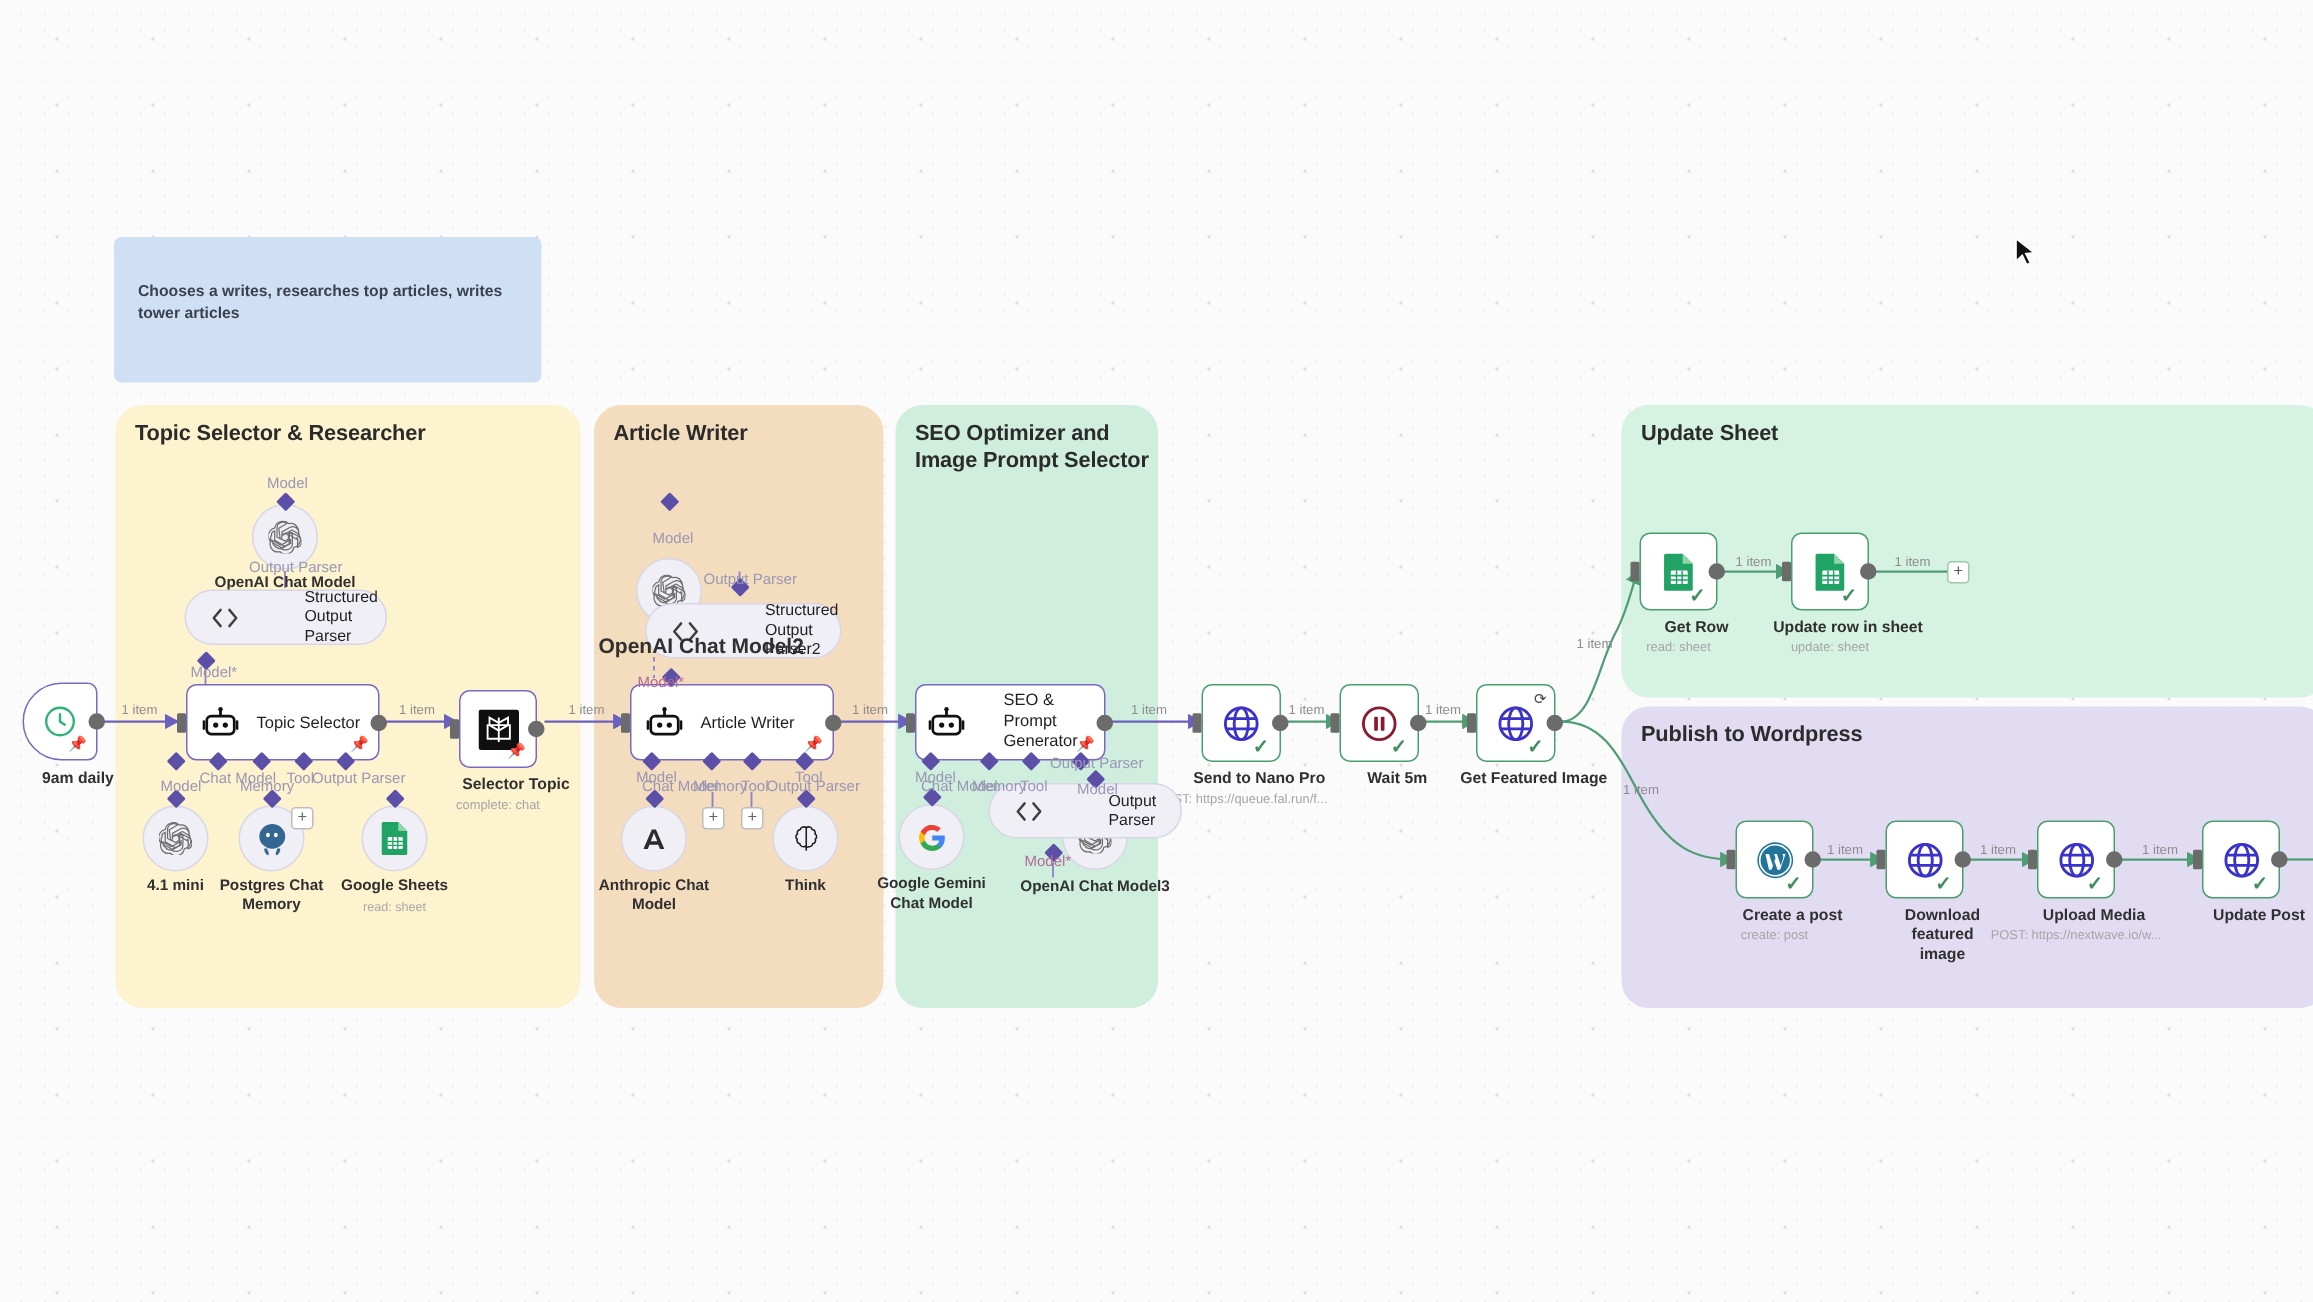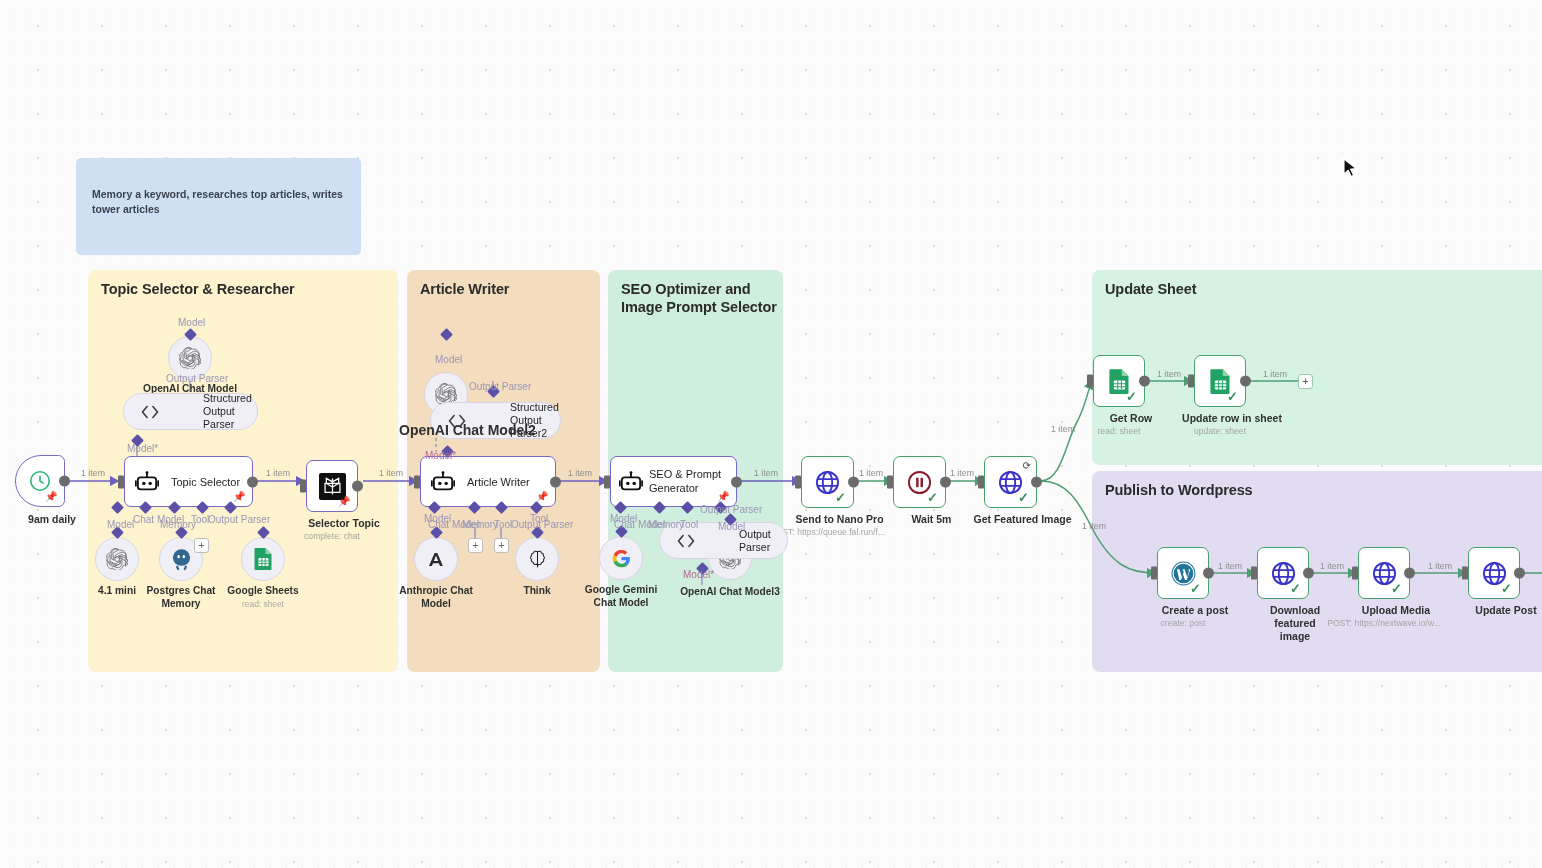--- a/index.html
+++ b/index.html
@@ -21,21 +21,21 @@
 
   
   .sticky{
     position:absolute; background:#cfe0f5; border-radius:5px;
     padding:18px 16px 14px 16px;
   }
   .sticky h1{ font-size:23px; font-weight:700; color:#2b2b2b; letter-spacing:-.2px; line-height:1.15;}
   .sticky p{ font-size:10.5px; font-weight:700; color:#3a4250; line-height:1.45; margin-top:11px; max-width:258px;}
 
   
-  .panel{ position:absolute; border-radius:8px; z-index:1;margin-left:11px;}
+  .panel{ position:absolute; border-radius:18px; z-index:1;}
   .panel .ptitle{
     position:absolute; left:13px; top:10px;
     font-size:14.5px; font-weight:700; color:#2b2b2b; line-height:1.25; letter-spacing:-.1px;
   }
 
   
   .node{ position:absolute; z-index:10; }
   .nbox{
     position:relative; background:#fff; border:1.3px solid #7a69c4;
     border-radius:7px; display:flex; align-items:center;
@@ -122,21 +122,21 @@
 Image Prompt Selector</div>
   </div>
   <div class="panel" style="left:1081px;top:270px;width:470px;height:195px;background:#d5f2e2;">
     <div class="ptitle">Update Sheet</div>
   </div>
   <div class="panel" style="left:1081px;top:471px;width:470px;height:201px;background:#e2dcf2;">
     <div class="ptitle">Publish to Wordpress</div>
   </div>
 
   <div class="sticky" style="left:76px;top:158px;width:285px;height:97px;">
-    <p>Memory a keyword, researches top articles, writes tower articles</p>
+    <p>Chooses a writes, researches top articles, writes tower articles</p>
   </div>
 
   <svg class="edges">
     <defs>
       <marker id="ar-p" markerWidth="7" markerHeight="7" refX="5.5" refY="3.5" orient="auto">
         <path d="M0,0 L6.5,3.5 L0,7 z" fill="#6b5fc0"></path>
       </marker>
       <marker id="ar-g" markerWidth="7" markerHeight="7" refX="5.5" refY="3.5" orient="auto">
         <path d="M0,0 L6.5,3.5 L0,7 z" fill="#4f9e73"></path>
       </marker>
@@ -258,21 +258,21 @@
           </svg>
       </span>
       <span class="nname">Article Writer</span>
       <span class="pin">📌</span>
       <span class="port-in"></span>
       <span class="port-out"></span>
     </div>
   </div>
 
   <div class="node" style="left:610px;top:456px;">
-    <div class="nbox" style="width:127px;height:51px;padding-left:8px;gap:6px;">
+    <div class="nbox" style="width:127px;height:51px;padding-left:8px;gap:26px;">
       <span class="icon">
         <svg width="24" height="22" viewBox="0 0 26 24">
             <rect x="3" y="7" width="20" height="13" rx="3.2" fill="none" stroke="#111" stroke-width="2"></rect>
             <circle cx="9.5" cy="13.5" r="1.9" fill="#111"></circle>
             <circle cx="16.5" cy="13.5" r="1.9" fill="#111"></circle>
             <path d="M13 2v5" stroke="#111" stroke-width="2"></path>
             <circle cx="13" cy="2" r="1.6" fill="#111"></circle>
             <path d="M0.8 11v5M25.2 11v5" stroke="#111" stroke-width="2" stroke-linecap="round"></path>
           </svg>
       </span>

